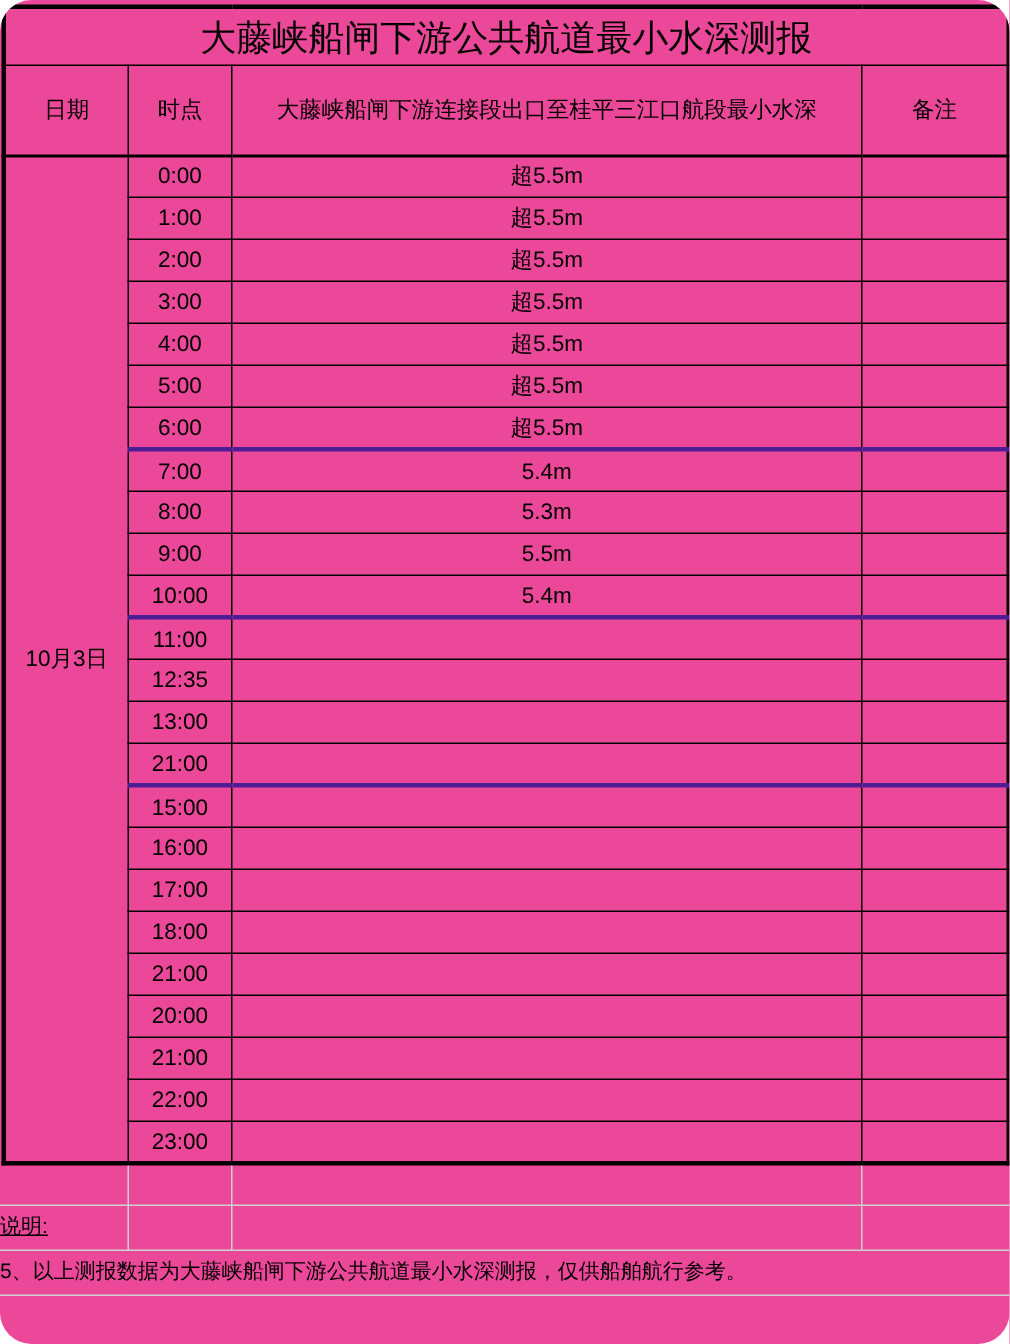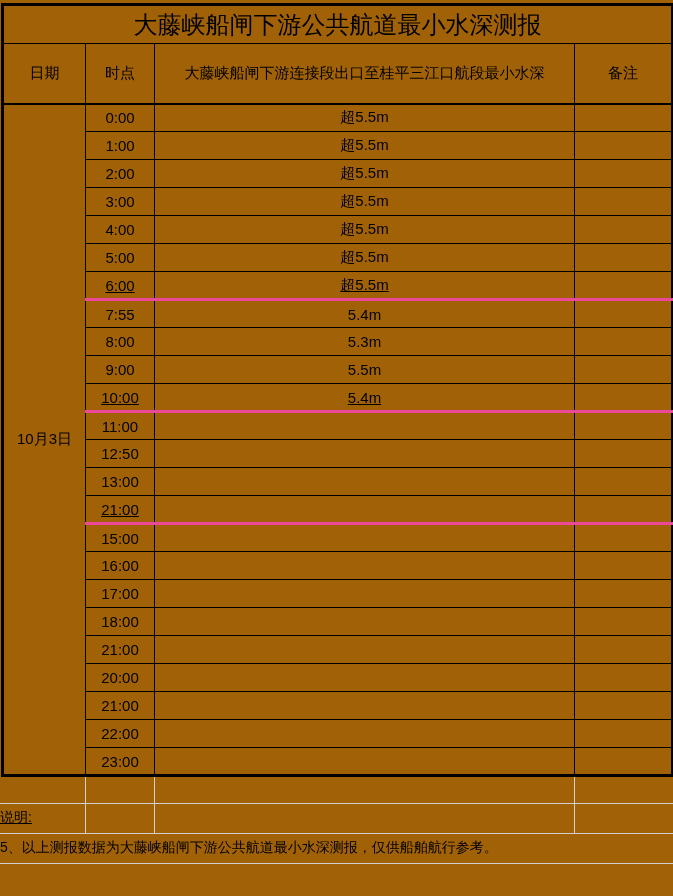--- a/index.html
+++ b/index.html
@@ -3,21 +3,21 @@
 <meta charset="utf-8">
 <style>
   * { box-sizing: border-box; }
   html, body { margin: 0; padding: 0; }
   body {
     width: 673px; height: 896px;
     background: #ffffff;
     color: #000000;
     font-family: "Liberation Sans", sans-serif;
   }
-  .sheet { position: relative; width: 673px; height: 896px; overflow: hidden; background:#a16207; }
+  .sheet { position: relative; width: 673px; height: 896px; overflow: hidden; background:#ec4899;border-radius:21px; }
 
   
   table.main {
     border-collapse: collapse;
     table-layout: fixed;
     width: 670px;
     margin: 3px 0 0 1px;
     border: 3px solid #000;
   }
   table.main th, table.main td {
@@ -33,21 +33,21 @@
     height: 39px;
     font-size: 24px;
     border-bottom: 2px solid #000;
   }
   tr.header-row th {
     height: 60px;
     font-size: 15px;
     border-bottom: 2px solid #000;
   }
   tr.data-row td { height: 28px; font-size: 15px; }
-  tr.group-end td { border-bottom: 3px solid #ec4899; text-decoration: underline; }
+  tr.group-end td { border-bottom: 3px solid #4c1d95; }
   td.date-cell { font-size: 15px; }
 
   
   table.footer {
     border-collapse: collapse;
     table-layout: fixed;
     width: 673px;
     margin-top: 0;
   }
   table.footer td {
@@ -118,21 +118,21 @@
           <td>5:00</td>
           <td>超5.5m</td>
           <td></td>
         </tr>
         <tr class="data-row group-end">
           <td>6:00</td>
           <td>超5.5m</td>
           <td></td>
         </tr>
         <tr class="data-row">
-          <td>7:55</td>
+          <td>7:00</td>
           <td>5.4m</td>
           <td></td>
         </tr>
         <tr class="data-row">
           <td>8:00</td>
           <td>5.3m</td>
           <td></td>
         </tr>
         <tr class="data-row">
           <td>9:00</td>
@@ -143,21 +143,21 @@
           <td>10:00</td>
           <td>5.4m</td>
           <td></td>
         </tr>
         <tr class="data-row">
           <td>11:00</td>
           <td></td>
           <td></td>
         </tr>
         <tr class="data-row">
-          <td>12:50</td>
+          <td>12:35</td>
           <td></td>
           <td></td>
         </tr>
         <tr class="data-row">
           <td>13:00</td>
           <td></td>
           <td></td>
         </tr>
         <tr class="data-row group-end">
           <td>21:00</td>

